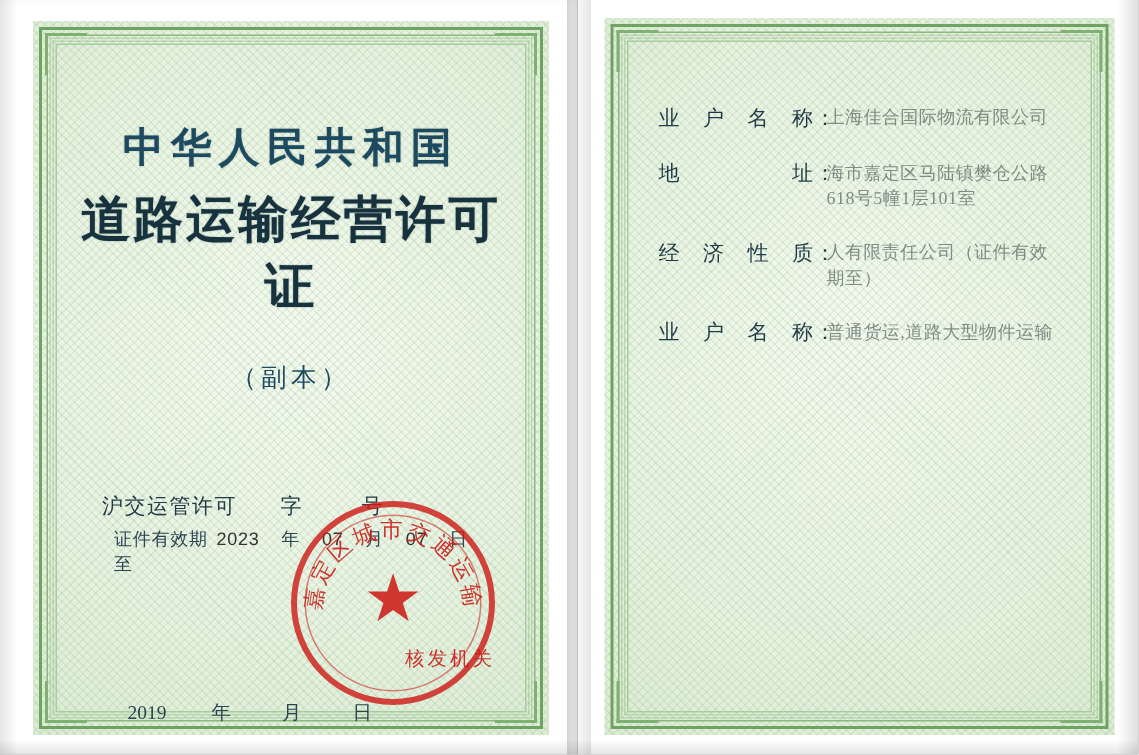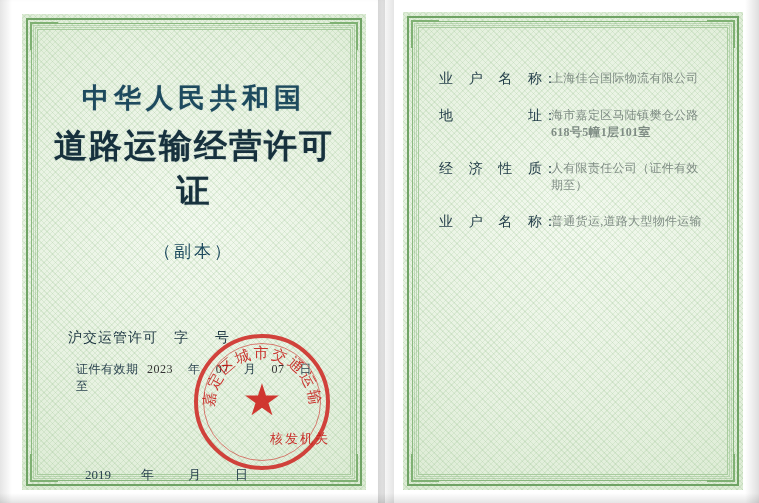--- a/index.html
+++ b/index.html
@@ -124,44 +124,45 @@
   }
   .license-line {
     margin-top: 66px;
     padding: 0 26px;
     display: flex;
     align-items: center;
     font-family: "DejaVu Serif", serif;
     font-size: 14px;
     color: #223b46;
     letter-spacing: 1px;
+    gap: 13px;
   }
   .license-line .lbl { white-space: nowrap; }
   .license-line .zi { margin: 0 16px; }
   .license-line .num {
     flex: 1;
     text-align: center;
     font-family: "Liberation Serif", serif;
     font-size: 13px;
     color: #2a2a2a;
     border-bottom: 1px solid rgba(60,90,80,0.0);
   }
   .license-line .hao { margin-left: 10px; }
 
   .valid-line {
-    margin-top: 14px;
+    margin-top: 4px;
     padding: 0 34px;
     display: flex;
     align-items: baseline;
     font-family: "DejaVu Serif", serif;
     font-size: 12px;
     color: #2b4450;
     letter-spacing: 0.5px;
   }
-  .valid-line .v { font-family: Liberation Serif, serif; color: #333; }
+  .valid-line .v { font-family: Liberation Sans, sans-serif; color: #333; }
   .valid-line .gap-sm { display: inline-block; width: 16px; }
 
   
   .seal {
     position: absolute;
     left: 152px;
     top: 300px;
     width: 136px;
     height: 136px;
   }
@@ -250,21 +251,21 @@
   }
   .field-value {
     flex: 1;
     font-family: "Liberation Serif", serif;
     font-size: 12px;
     line-height: 17px;
     color: #5d6b66;
     opacity: 0.75;
     letter-spacing: 0.3px;
   }
-  .field-value .l2 { display: block; font-weight: bold; }
+  .field-value .l2 { display: block; }
   
   .gutter {
     position: absolute;
     left: 378px;
     top: 0;
     width: 16px;
     height: 503px;
     background: linear-gradient(to right, rgba(0,0,0,0.16), rgba(0,0,0,0.03) 45%, rgba(0,0,0,0.10));
   }
   .edge-shadow-left {

